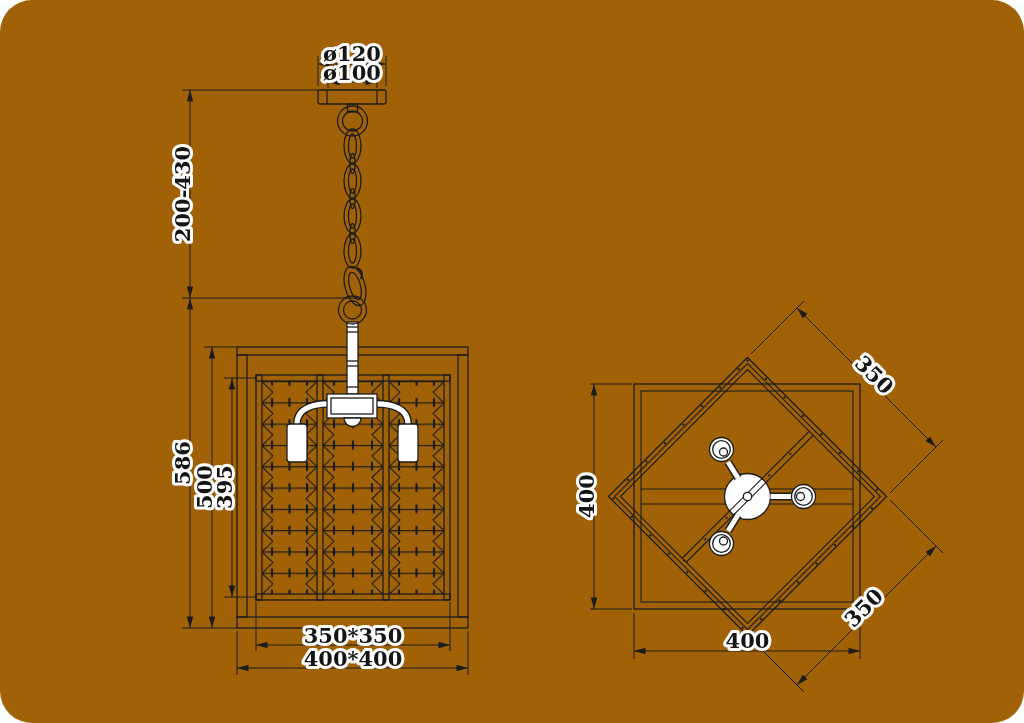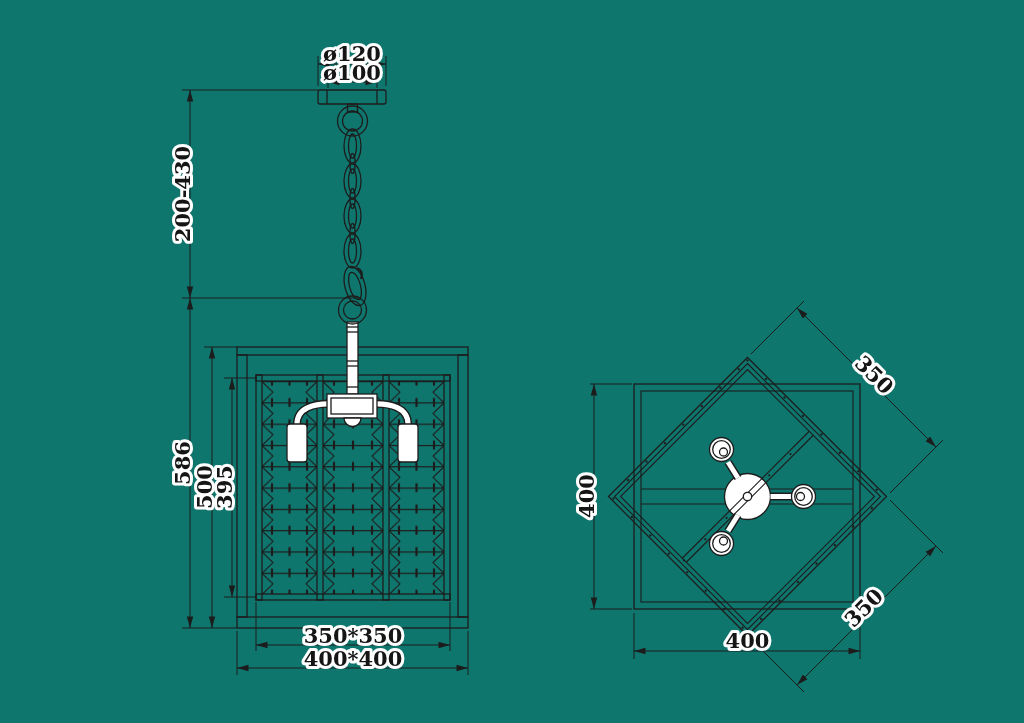--- a/index.html
+++ b/index.html
@@ -1,16 +1,16 @@
 <!DOCTYPE html>
 <html><head>
 <meta charset="utf-8">
 <style>
   html,body{margin:0;padding:0;background:#fff;}
-  .stage{position:relative;width:1024px;height:723px;background:#0f766e;overflow:hidden;}
+  .stage{position:relative;width:1024px;height:723px;background:#a16207;overflow:hidden;border-radius:32px;}
   svg{display:block;}
   .lbl{
     font-family:"DejaVu Serif","Liberation Serif",serif;
     font-weight:700;
     font-size:21px;
     fill:#151515;
     stroke:#ffffff;
     stroke-width:6px;
     paint-order:stroke;
     stroke-linejoin:round;

